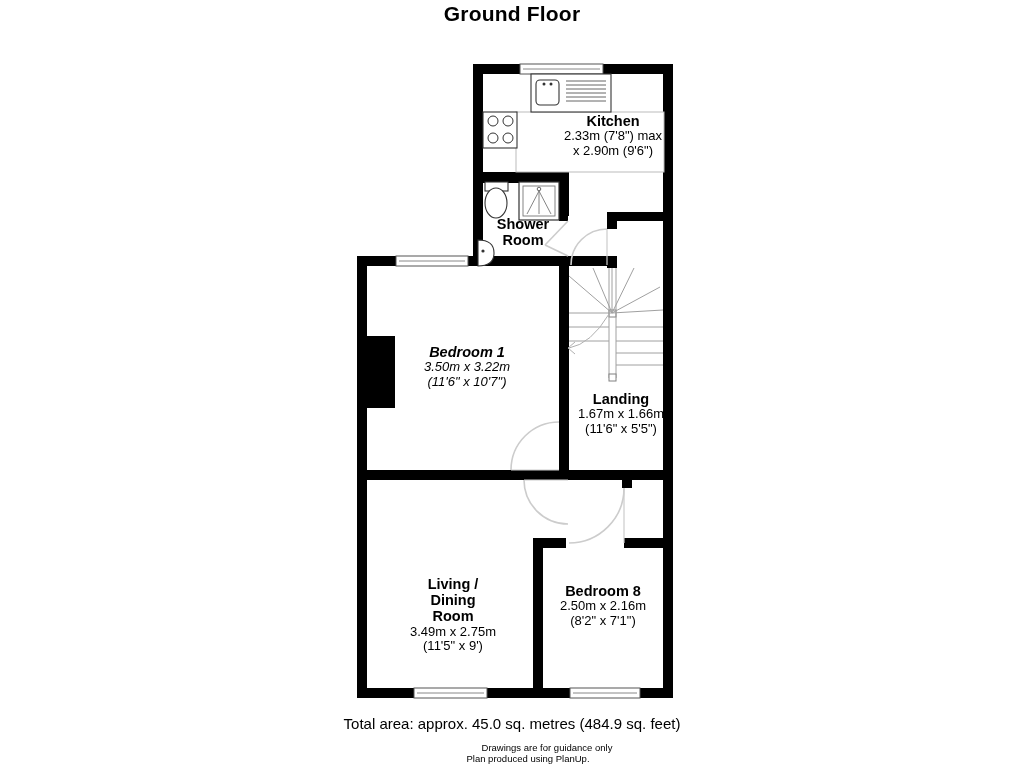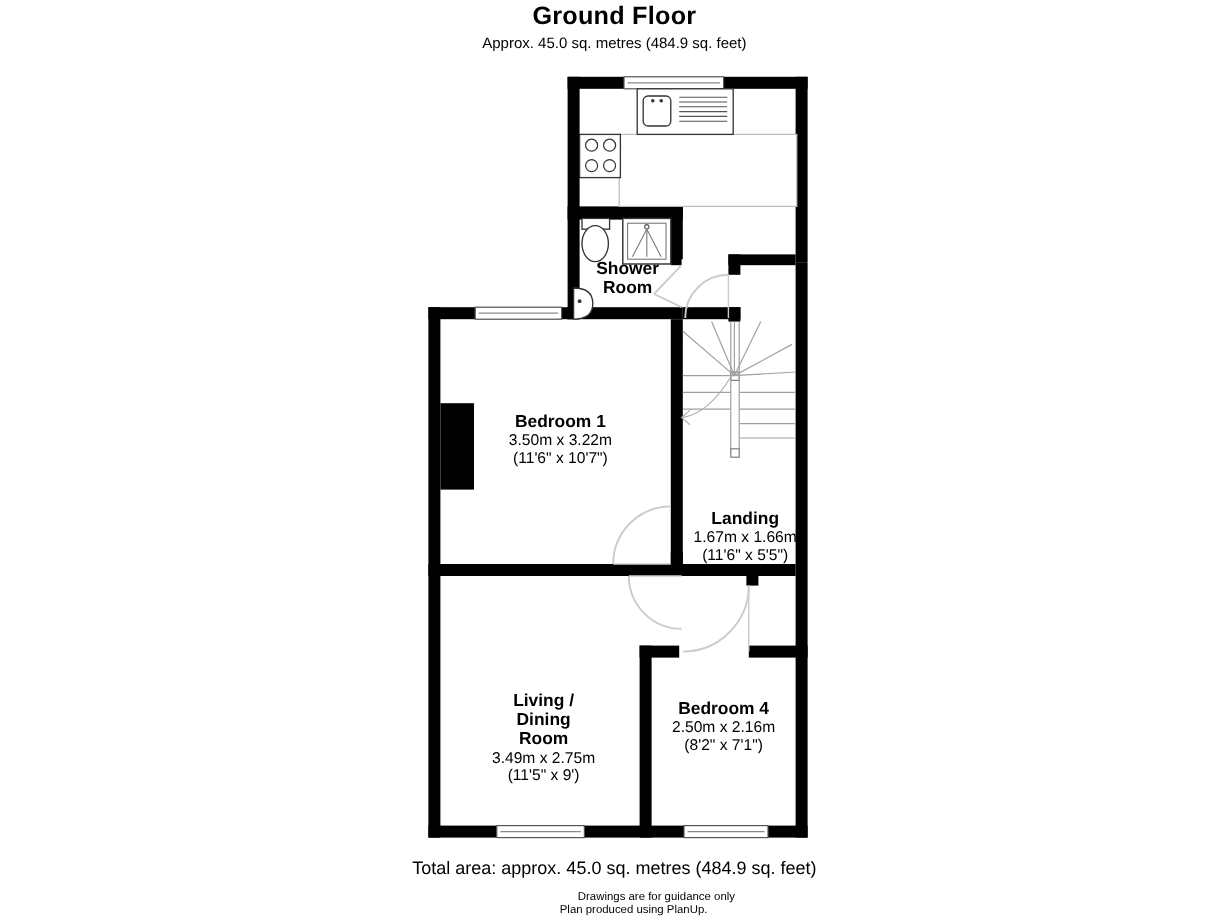--- a/index.html
+++ b/index.html
@@ -73,21 +73,20 @@
     font-size: 13px;
     font-weight: normal;
   }
 </style>
 </head>
 <body>
 
 <div id="page">
 
   <div class="hdr" id="plan-title">Ground Floor</div>
-  <div class="hdr" id="plan-subtitle">Approx. 45.0 sq. metres (484.9 sq. feet)</div>
 
   <svg id="floorplan" viewBox="0 0 1024 768">
 
     <g fill="#000000" stroke="none">
 
       <rect x="473" y="64" width="47" height="10"></rect>
 
       <rect x="603" y="64" width="70" height="10"></rect>
 
       <rect x="473" y="64" width="10" height="118"></rect>
@@ -255,48 +254,53 @@
       <line x1="616" y1="268" x2="616" y2="378"></line>
 
       <path d="M 569 348 q 22 -4 40 -34" stroke="#b0b0b0" stroke-width="1"></path>
       <path d="M 575 342 l -7 6 l 7 6" stroke="#b0b0b0" stroke-width="1" fill="none"></path>
 
       <rect x="609" y="374" width="7" height="7" fill="#ffffff" stroke="#808080" stroke-width="1"></rect>
     </g>
 
   </svg>
 
+  <div class="room-label" style="left:518px; top:113px; width:190px;">
+    <div class="room-name">Kitchen</div>
+    <div class="room-dim">2.33m (7'8") max</div>
+    <div class="room-dim">x 2.90m (9'6")</div>
+  </div>
 
   <div class="room-label" style="left:458px; top:216px; width:130px;">
     <div class="room-name">Shower</div>
     <div class="room-name">Room</div>
   </div>
 
-  <div class="room-label" style="left:376px; top:344px; width:182px;">
+  <div class="room-label" style="left:376px; top:344px; width:182px;font-style:italic;">
     <div class="room-name">Bedroom 1</div>
     <div class="room-dim">3.50m x 3.22m</div>
     <div class="room-dim">(11'6" x 10'7")</div>
   </div>
 
-  <div class="room-label" style="left:530px; top:391px; width:182px;margin-top:34px;">
+  <div class="room-label" style="left:530px; top:391px; width:182px;">
     <div class="room-name">Landing</div>
     <div class="room-dim">1.67m x 1.66m</div>
     <div class="room-dim">(11'6" x 5'5")</div>
   </div>
 
   <div class="room-label" style="left:369px; top:544px; width:168px;margin-top:32px;">
     <div class="room-name">Living /</div>
     <div class="room-name">Dining</div>
     <div class="room-name">Room</div>
     <div class="room-dim">3.49m x 2.75m</div>
     <div class="room-dim">(11'5" x 9')</div>
   </div>
 
   <div class="room-label" style="left:512px; top:583px; width:182px;">
-    <div class="room-name">Bedroom 4</div>
+    <div class="room-name">Bedroom 8</div>
     <div class="room-dim">2.50m x 2.16m</div>
     <div class="room-dim">(8'2" x 7'1")</div>
   </div>
 
   <div class="hdr" id="total-area">Total area: approx. 45.0 sq. metres (484.9 sq. feet)</div>
   <div class="hdr" id="disclaimer-1">Drawings are for guidance only</div>
   <div class="hdr" id="disclaimer-2">Plan produced using PlanUp.</div>
 
 </div>
 

